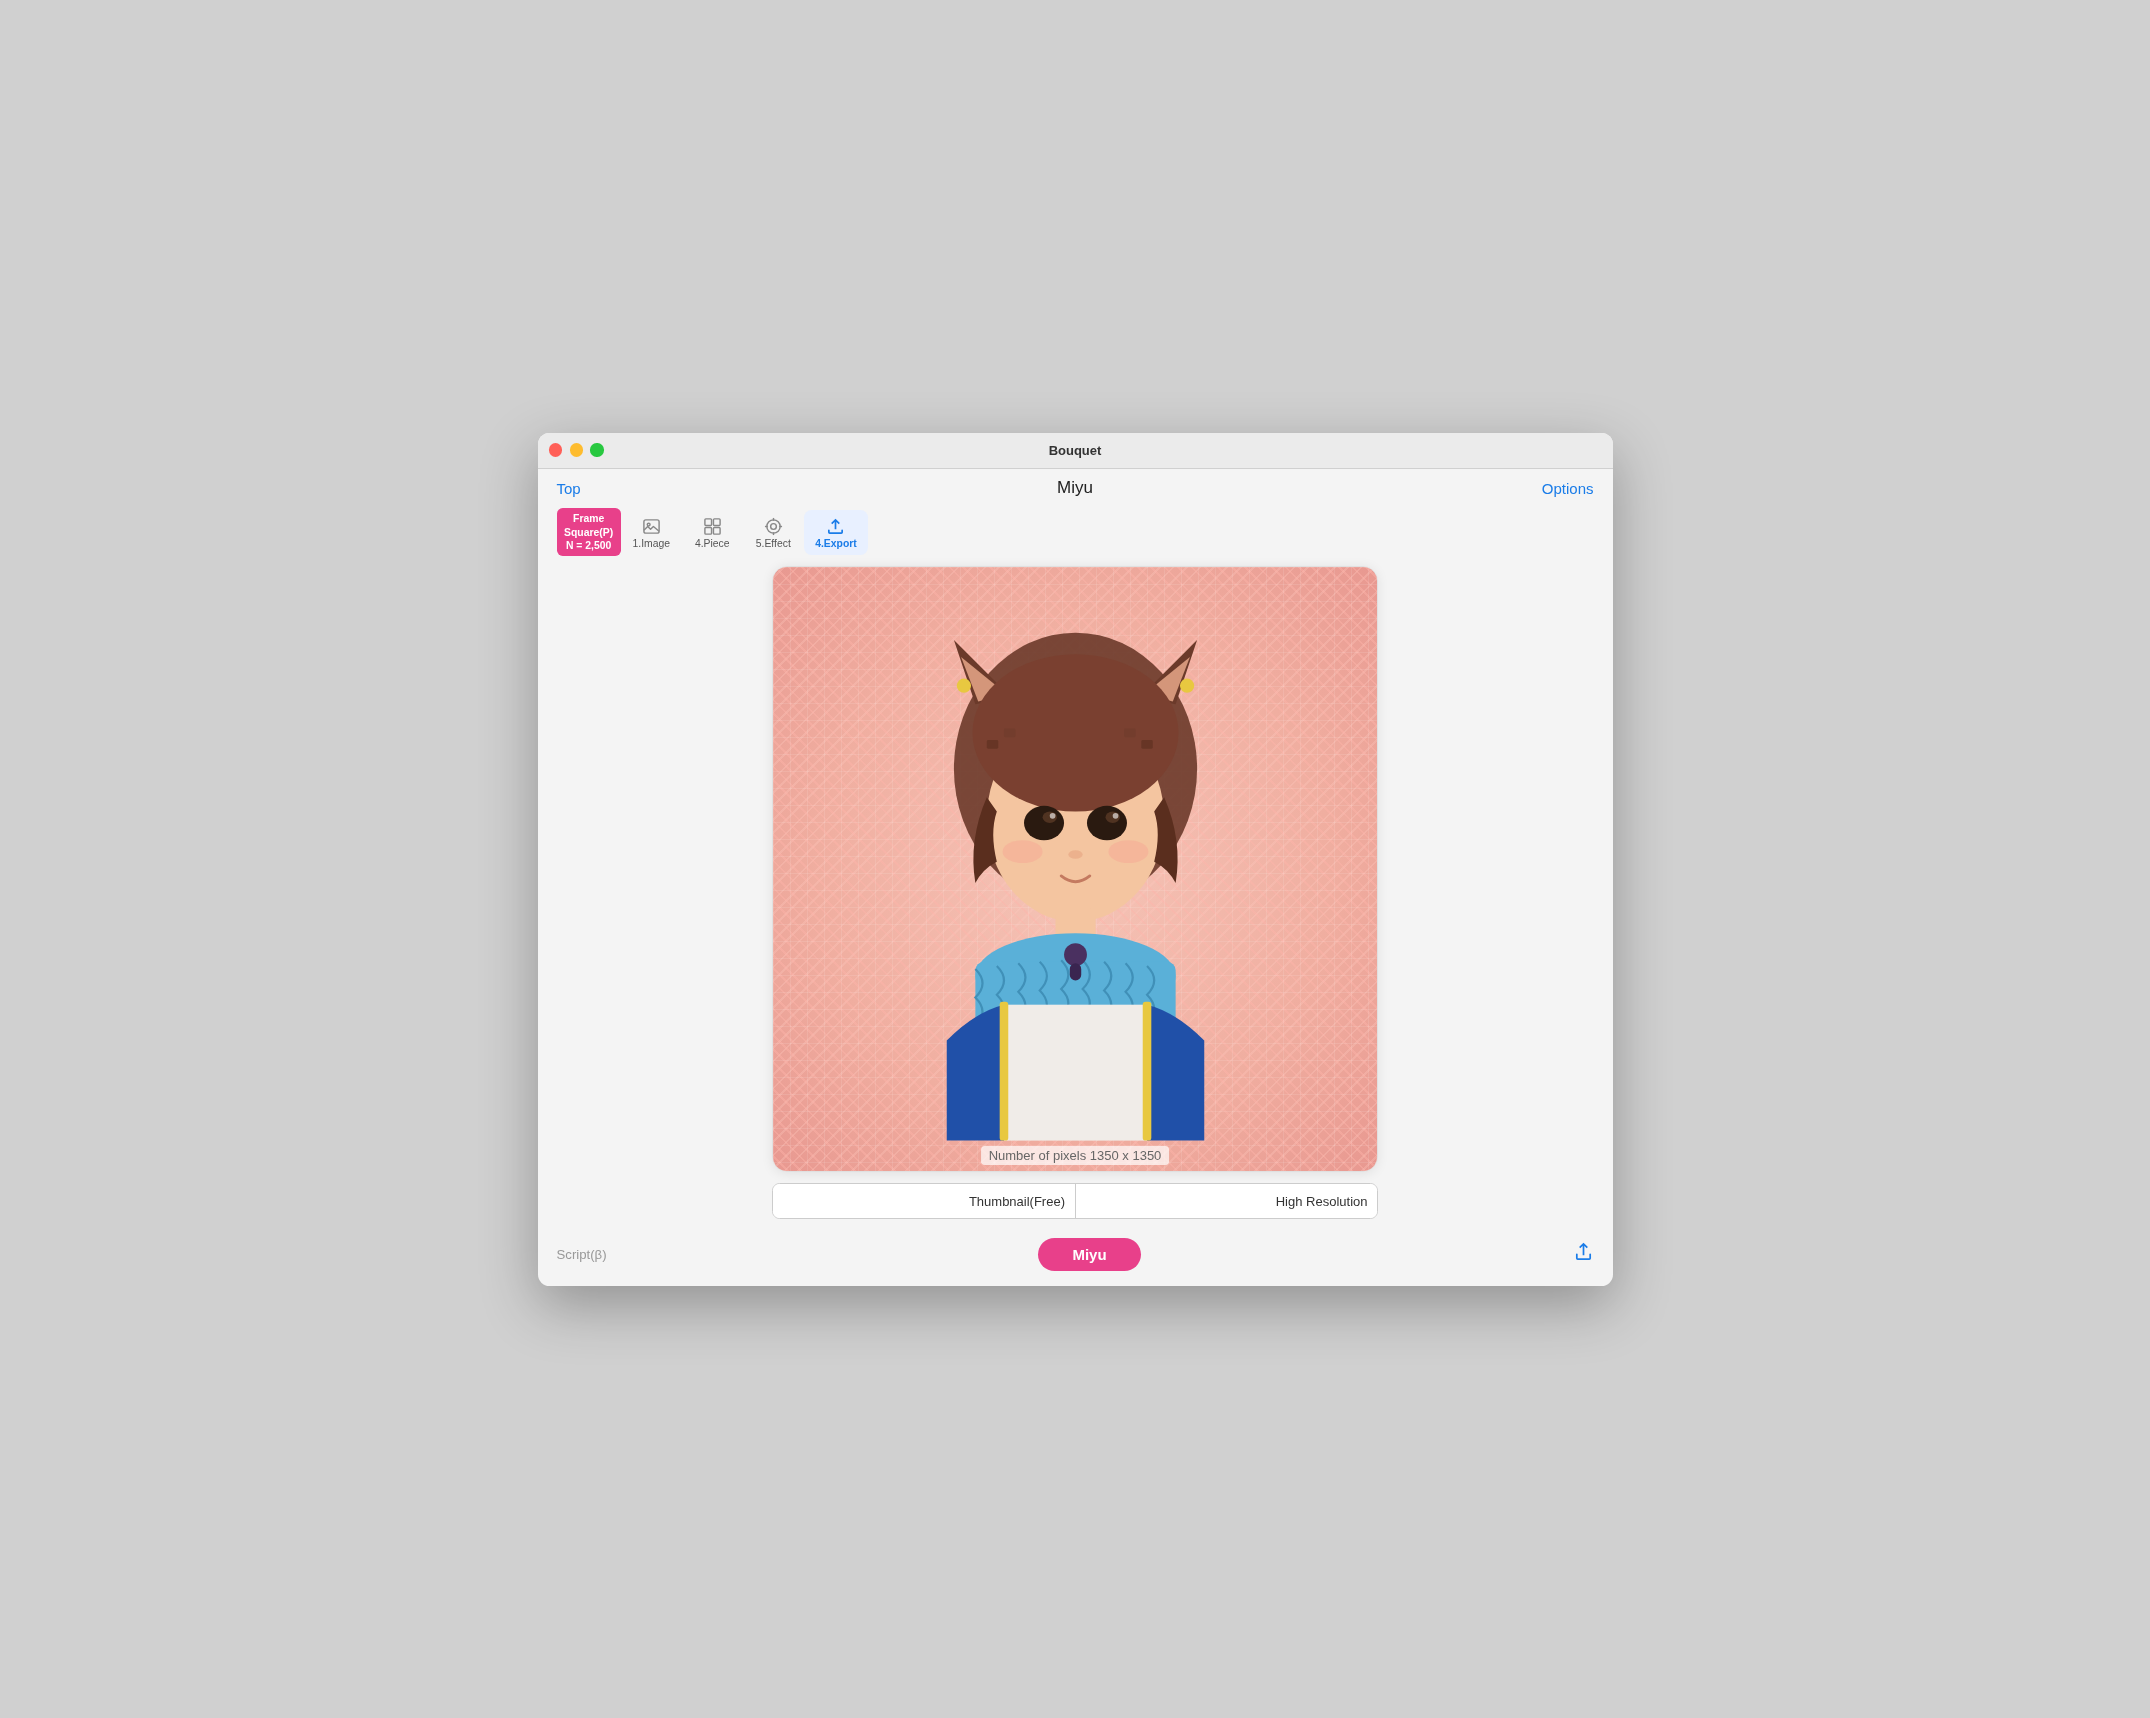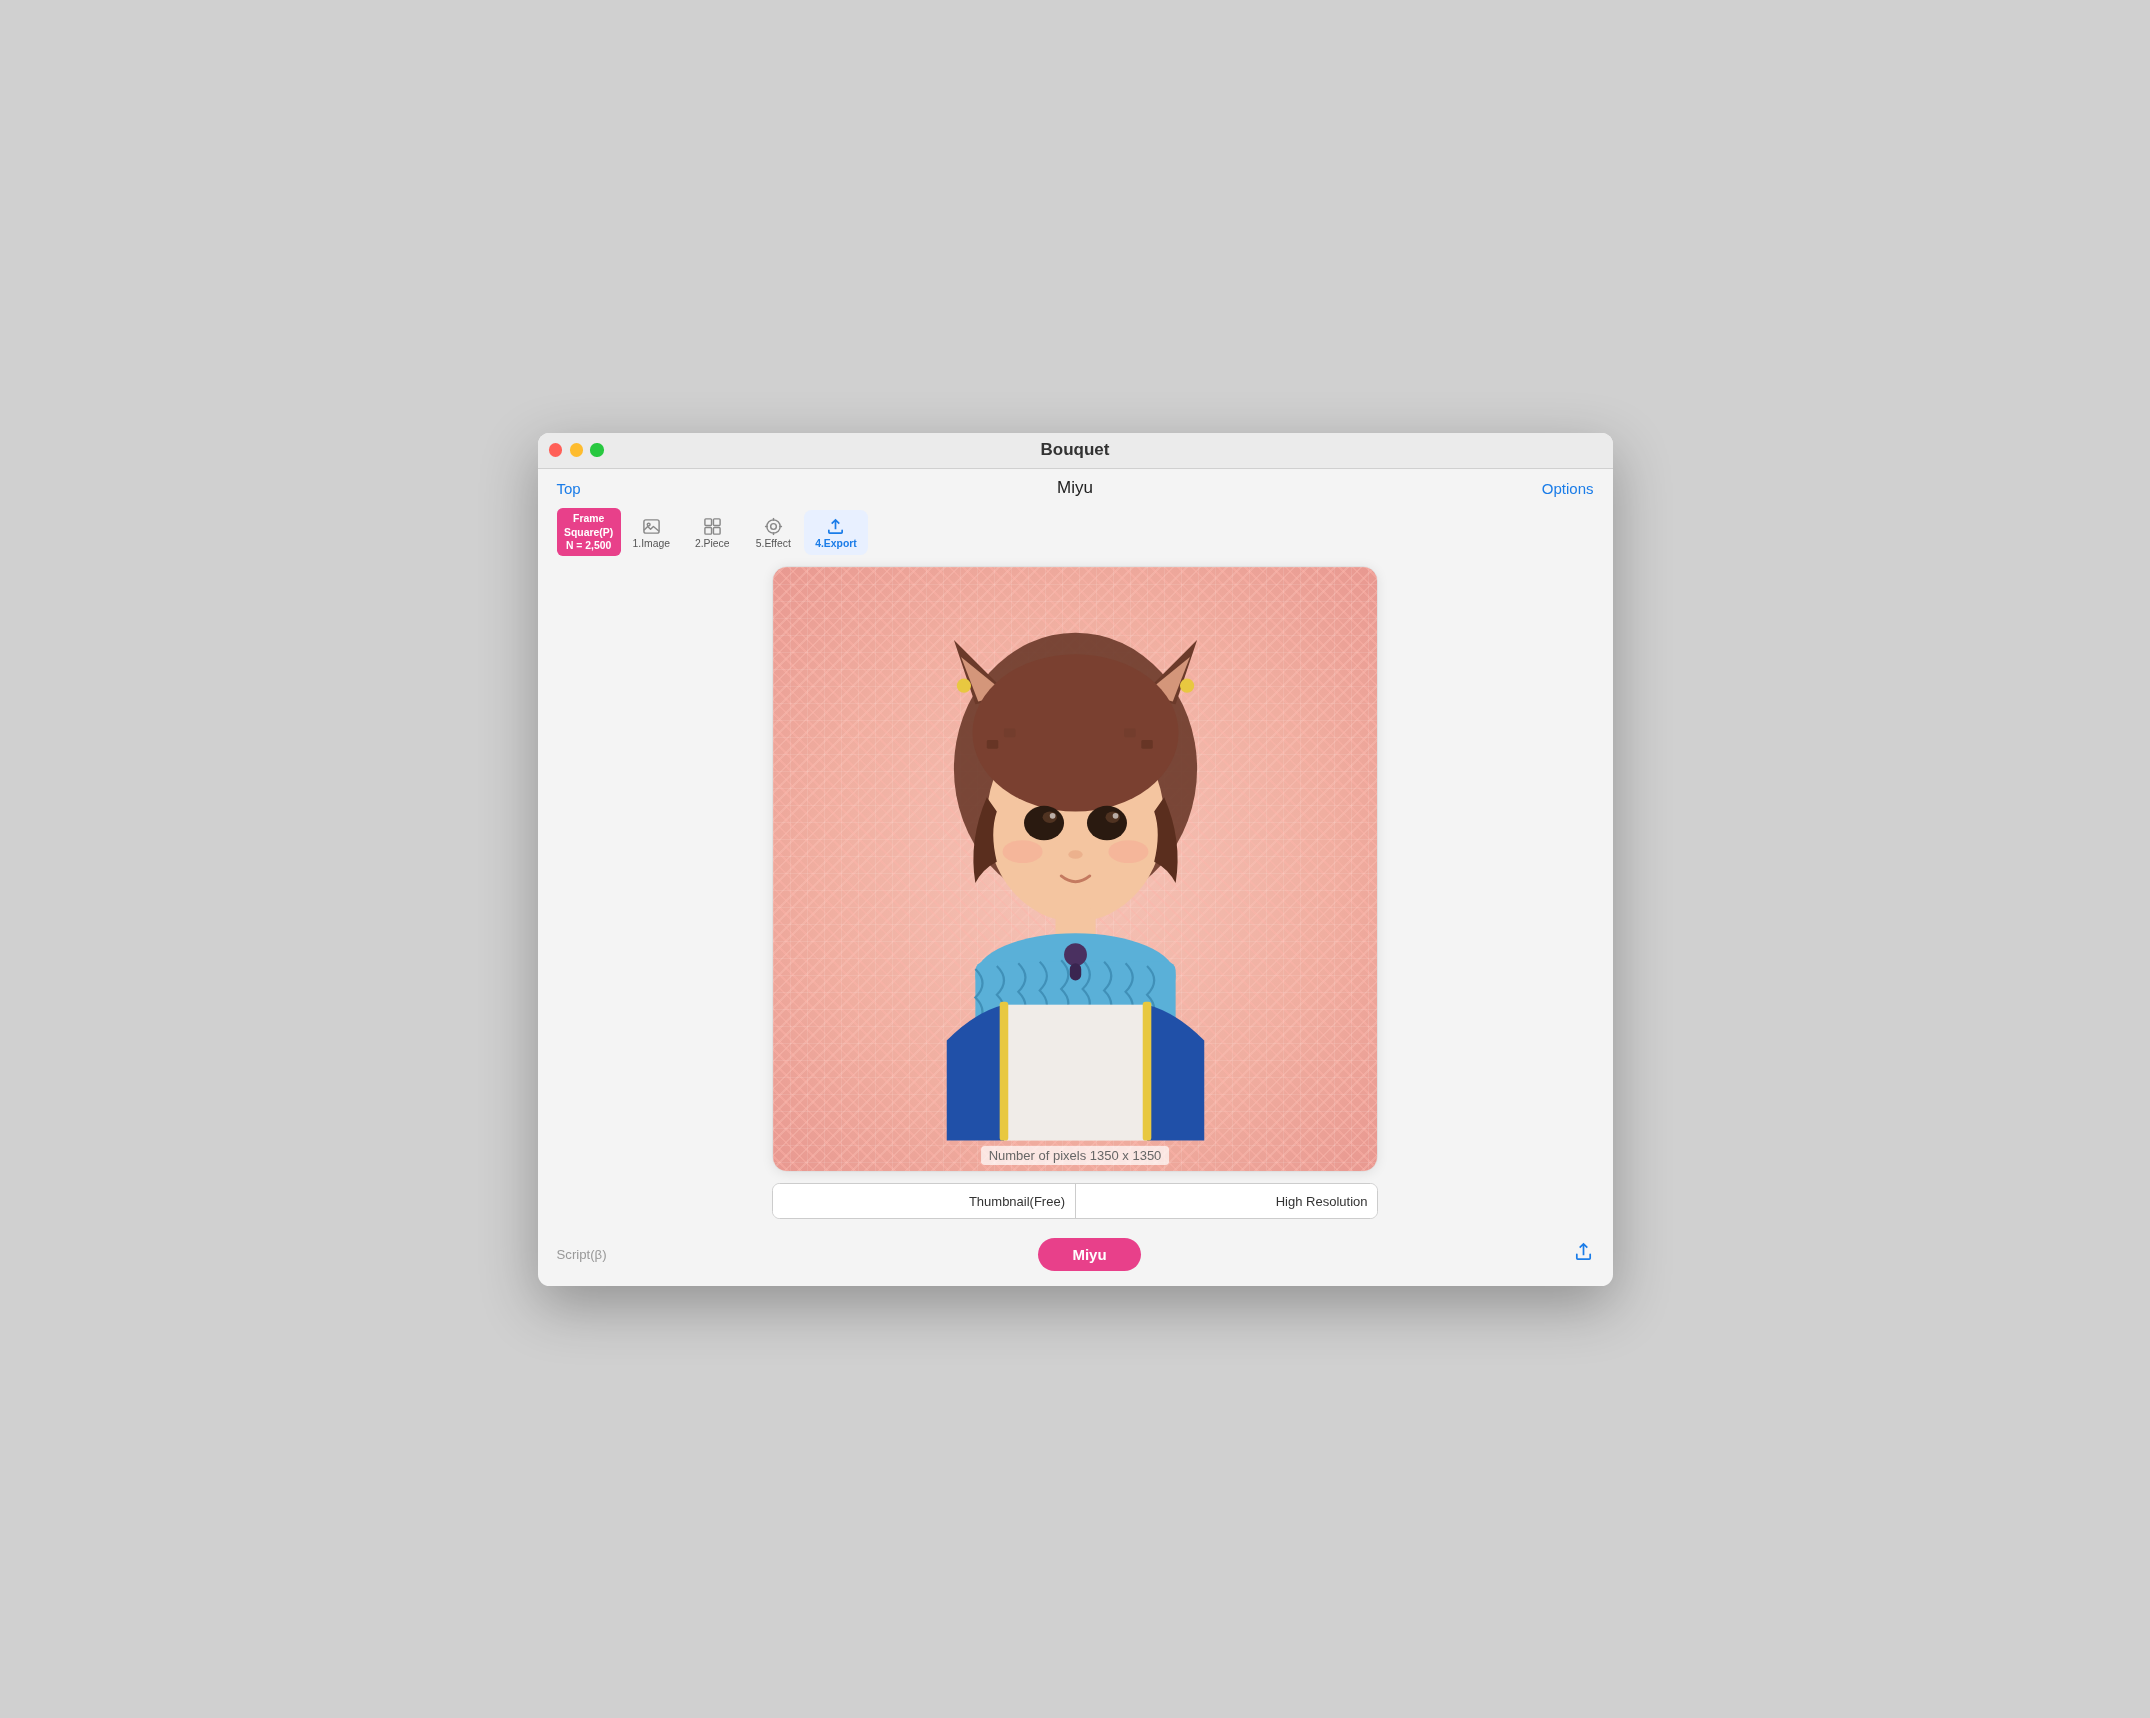--- a/index.html
+++ b/index.html
@@ -40,21 +40,21 @@
       width: 13.2px;
       height: 13.2px;
       border-radius: 50%;
       border: none;
       cursor: pointer;
     }
     .btn-close { background: #ff5f57; }
     .btn-min { background: #febc2e; }
     .btn-max { background: #28c840; }
     .titlebar-title {
-      font-size: 17px;
+      font-size: 13px;
       font-weight: 600;
       color: #333;
     }
     .toolbar {
       display: flex;
       align-items: center;
       justify-content: space-between;
       padding: 11.4px 19px 7.6px 19px;
       flex-shrink: 0;
     }
@@ -283,21 +283,21 @@
 
     <div class="step-item">
       <div class="step-icon">
         <svg viewBox="0 0 20 20" fill="none" stroke="#888" stroke-width="1.5">
           <rect x="2" y="2" width="7" height="7" rx="1"></rect>
           <rect x="11" y="2" width="7" height="7" rx="1"></rect>
           <rect x="2" y="11" width="7" height="7" rx="1"></rect>
           <rect x="11" y="11" width="7" height="7" rx="1"></rect>
         </svg>
       </div>
-      <span class="step-label">2.Piece</span>
+      <span class="step-label">4.Piece</span>
     </div>
 
     <div class="step-item">
       <div class="step-icon">
         <svg viewBox="0 0 20 20" fill="none" stroke="#888" stroke-width="1.5">
           <circle cx="10" cy="10" r="7"></circle>
           <circle cx="10" cy="10" r="3"></circle>
           <line x1="10" y1="1" x2="10" y2="4"></line>
           <line x1="10" y1="16" x2="10" y2="19"></line>
           <line x1="1" y1="10" x2="4" y2="10"></line>

